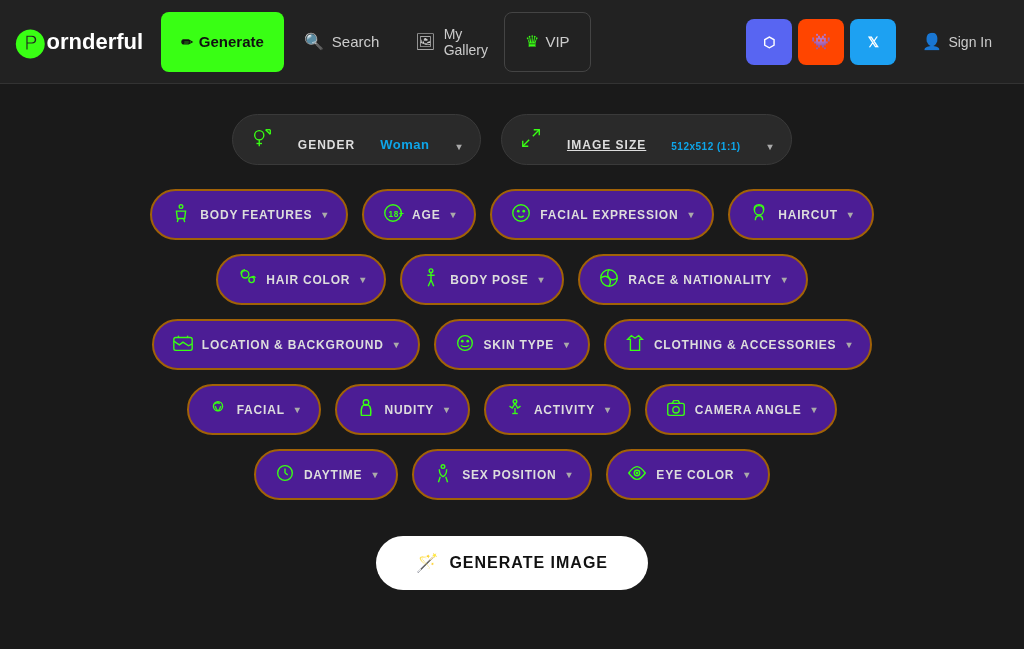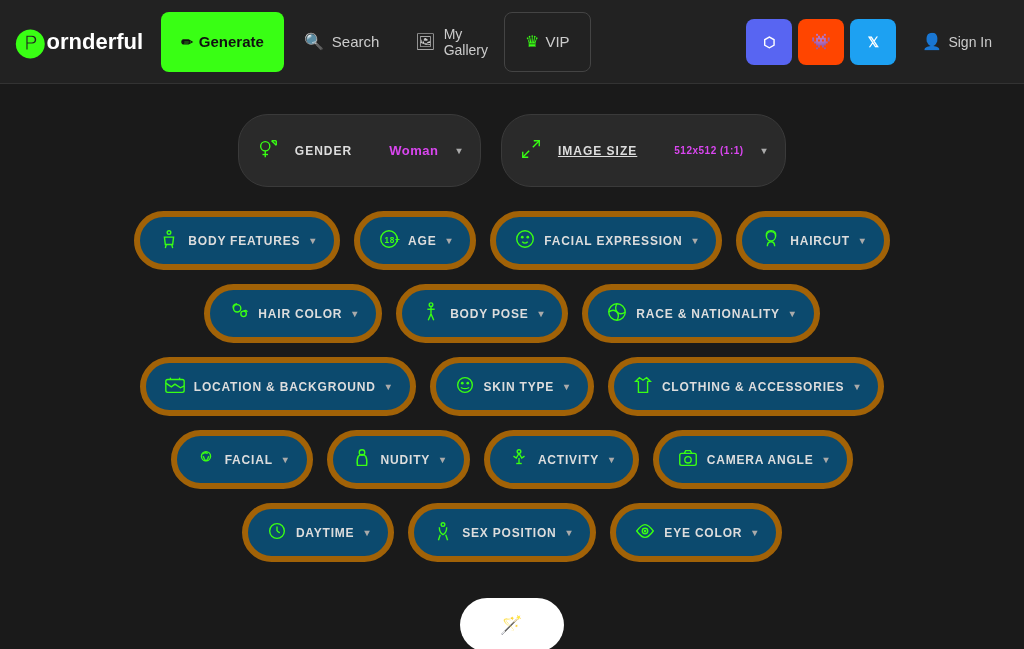--- a/index.html
+++ b/index.html
@@ -114,53 +114,53 @@
 
     
     .top-filters {
       display: flex;
       justify-content: center;
       gap: 20px;
       margin-bottom: 24px;
     }
     .filter-pill {
       display: flex;
-      align-items: center;
-      gap: 16px;
+      align-items: flex-end;
+      gap: 25px;
       background: #2a2a2a;
       border: 1px solid #3a3a3a;
       border-radius: 30px;
-      padding: 23px 18px;
+      padding: 12px 18px;
       cursor: pointer;
       font-size: 13px;
       color: #ddd;
       font-weight: 600;
       letter-spacing: 0.5px;
     }
-    .filter-pill .green { color: #d946ef; margin-left: 21px; }
+    .filter-pill .green { color: #0ea5e9; }
     .filter-pill .chevron { color: #aaa; font-size: 10px; margin-left: 2px; }
 
     
     .options-grid {
       display: flex;
       flex-direction: column;
       gap: 14px;
     }
     .option-row {
       display: flex;
       justify-content: center;
       gap: 14px;
       flex-wrap: nowrap;
     }
     .option-pill {
       display: flex;
       align-items: center;
       gap: 8px;
-      background: #0c4a6e;
-      border: 6px solid #a16207;
+      background: #4c1d95;
+      border: 2px solid #a16207;
       border-radius: 30px;
       padding: 11px 18px;
       cursor: pointer;
       font-size: 12px;
       color: #ddd;
       font-weight: 700;
       letter-spacing: 0.8px;
       white-space: nowrap;
     }
     .option-pill .icon { color: #39ff14; font-size: 18px; line-height: 1; }
@@ -486,16 +486,17 @@
         <span>EYE COLOR</span>
         <span class="chevron">▾</span>
       </div>
     </div>
 
   </div>
 
   <div class="generate-section">
     <button class="generate-btn">
       <span style="font-size:18px;">🪄</span>
+      <span>GENERATE IMAGE</span>
     </button>
   </div>
 
 </div>
 
 </body></html>

